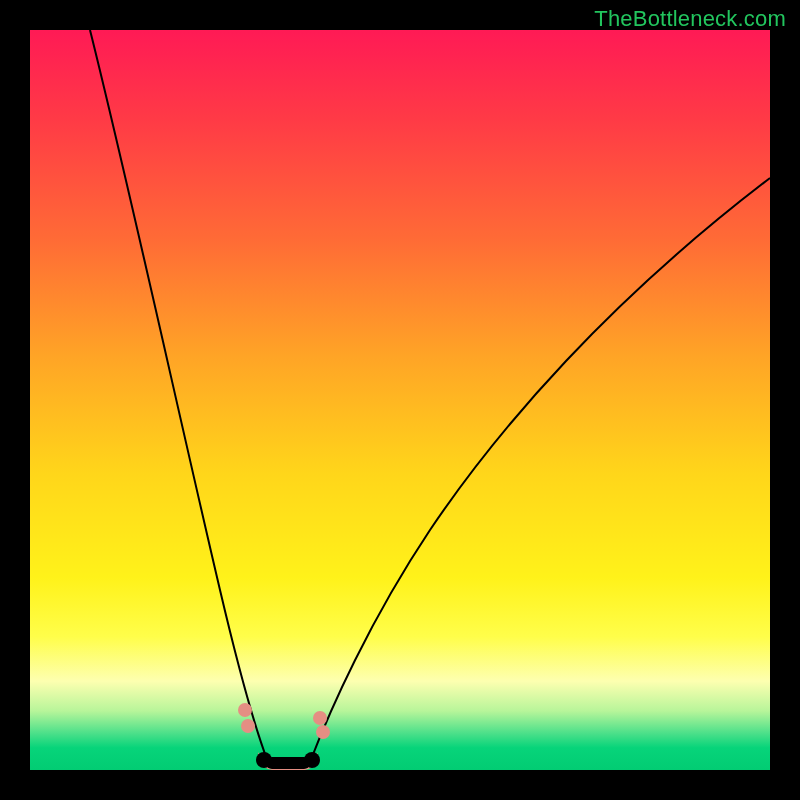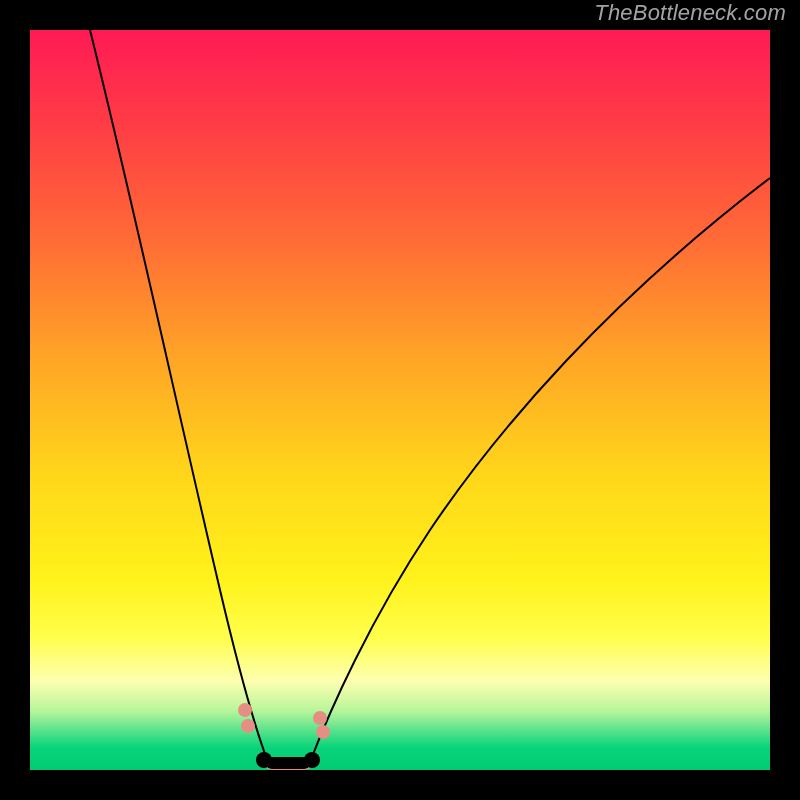--- a/index.html
+++ b/index.html
@@ -38,28 +38,27 @@
       #fffe4a 82%,
       #fdffb0 88%,
       #b8f59a 92%,
       #4de08a 95%,
       #07d47a 97%,
       #02cc73 100%
     );
   }
   .watermark {
     position: absolute;
-    top: 0;
+    top: 6px;
     right: 14px;
-    color: #a3a3a3;
+    color: #22c55e;
     font-size: 22px;
     font-weight: 500;
     letter-spacing: 0.2px;
     user-select: none;
-    font-style: italic;
   }
   svg.curves {
     position: absolute;
     inset: 0;
     width: 100%;
     height: 100%;
   }
   .curve {
     fill: none;
     stroke: #000;

